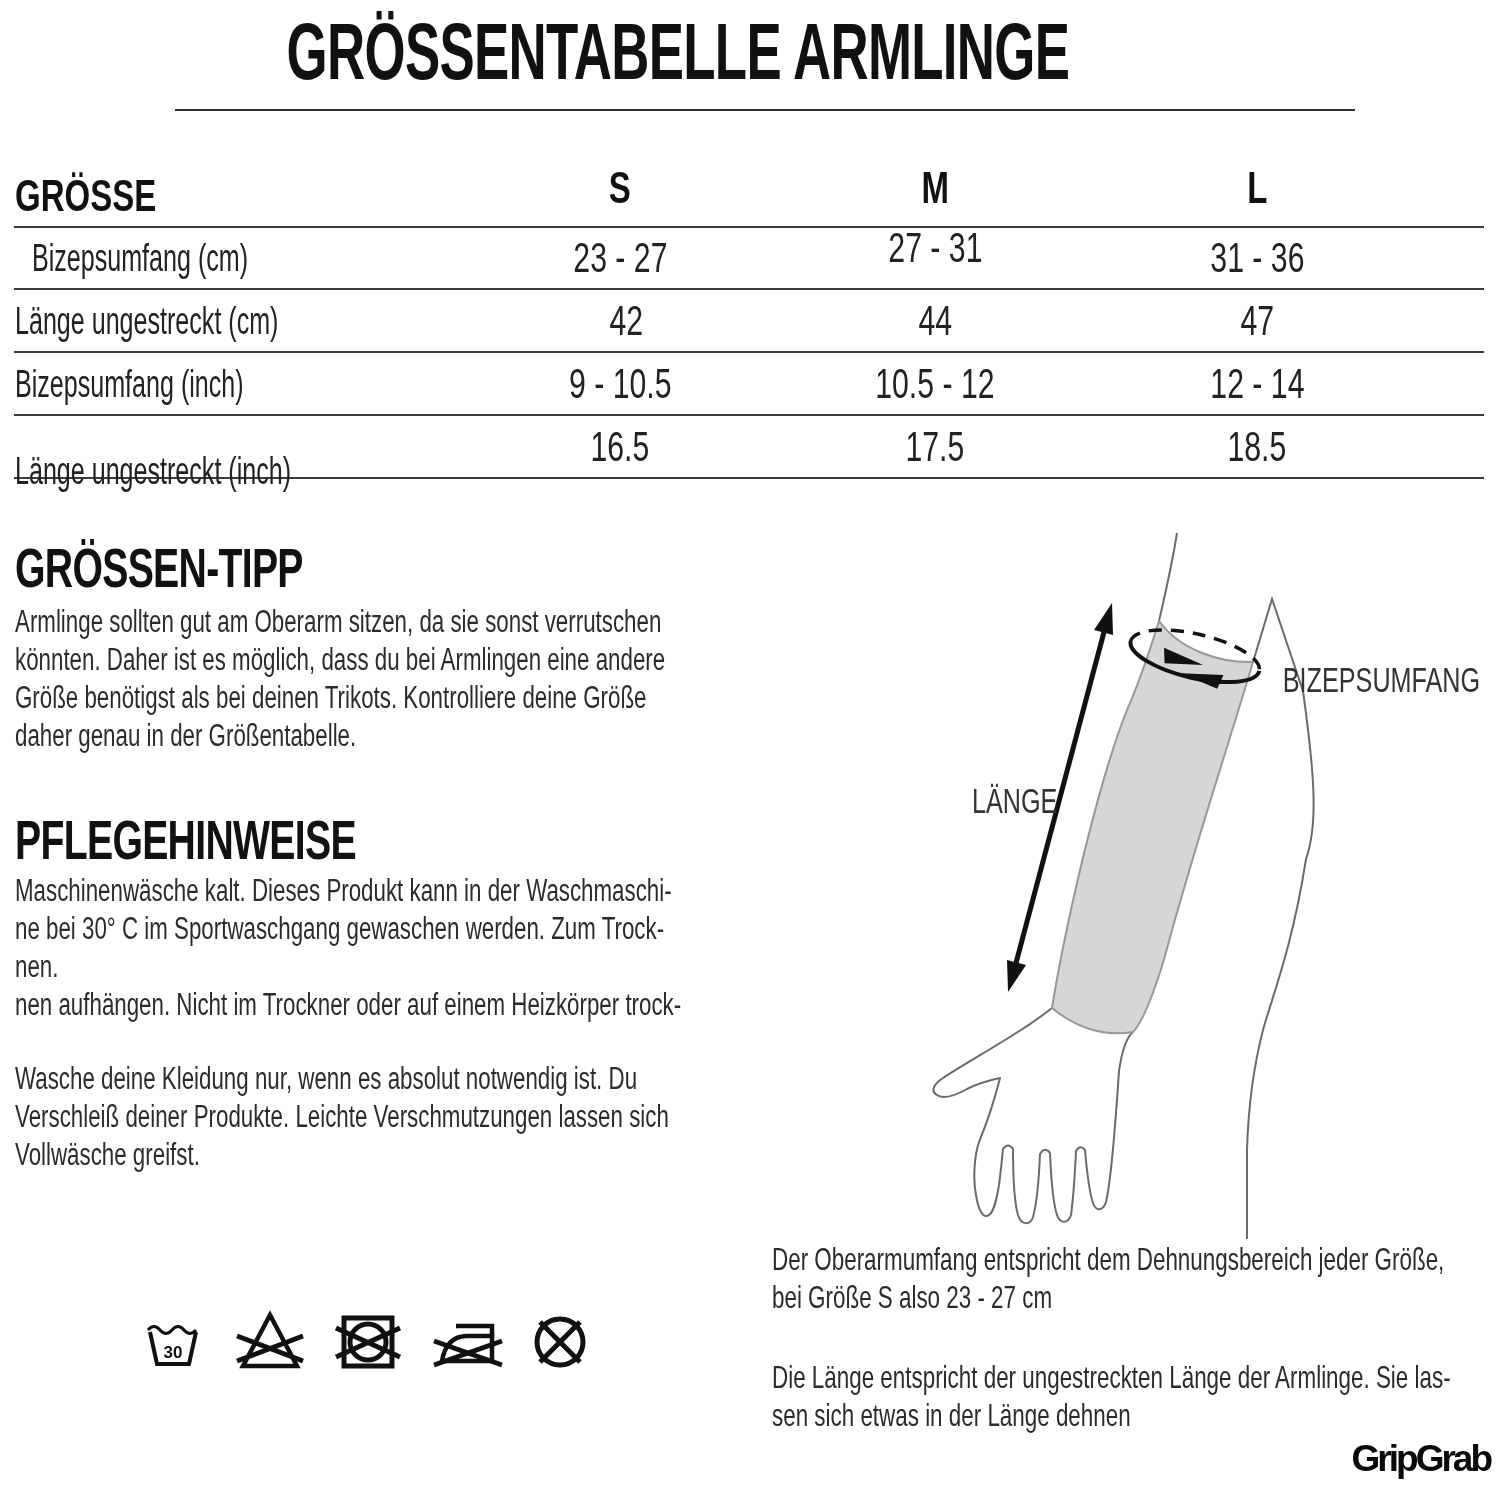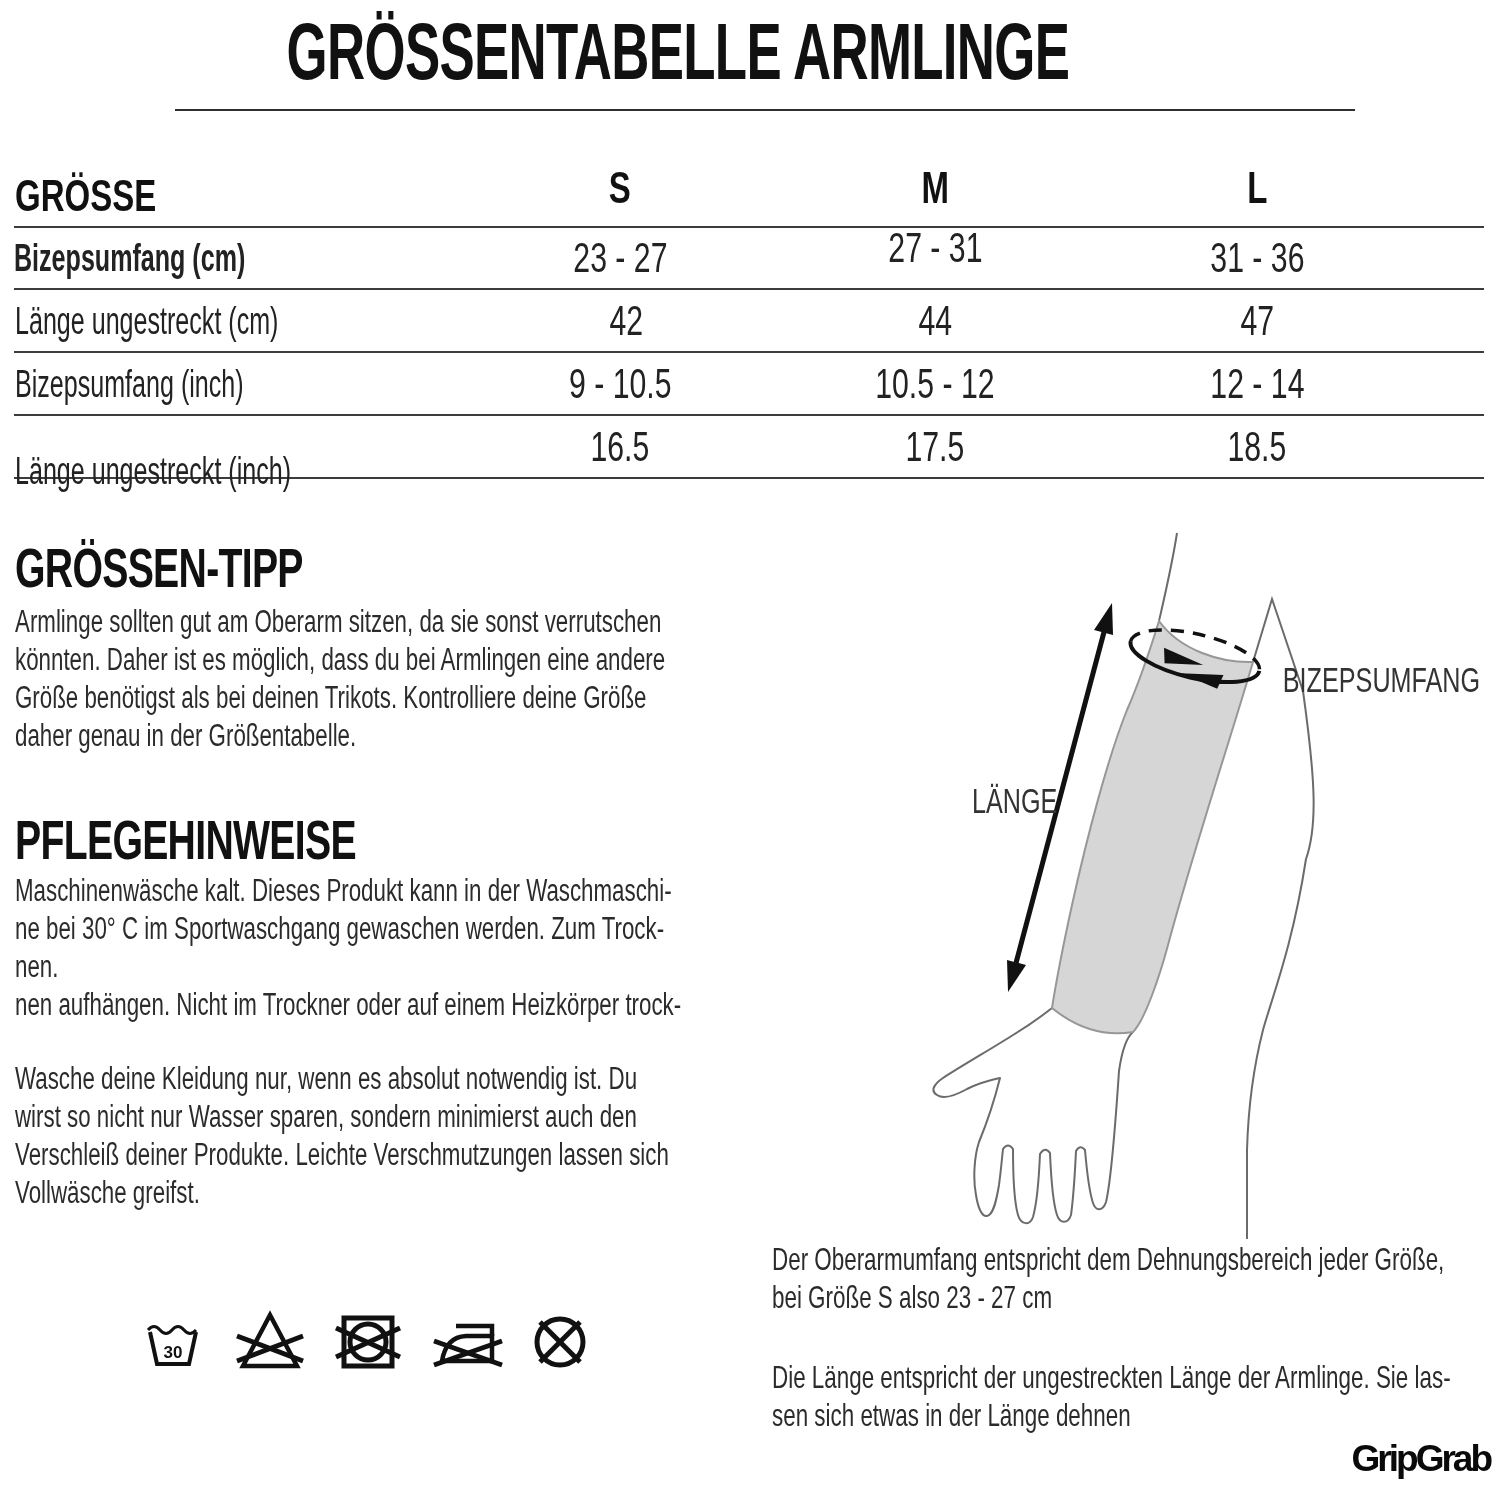--- a/index.html
+++ b/index.html
@@ -47,21 +47,21 @@
     <div class="cellbox" style="left:1147px;top:165px;height:45px;">
       <span class="h-col cx-c" style="transform:scaleX(0.75);">L</span>
     </div>
 
     <div class="hline" style="left:14px;top:226px;width:1470px;"></div>
     <div class="hline" style="left:14px;top:288px;width:1470px;"></div>
     <div class="hline" style="left:14px;top:351px;width:1470px;"></div>
     <div class="hline" style="left:14px;top:414px;width:1470px;"></div>
     <div class="hline" style="left:14px;top:477px;width:1470px;"></div>
 
-    <div class="abs rowlabel" style="left:14px;top:230px;font-weight:bold;">
+    <div class="abs rowlabel" style="left:32px;top:230px;">
       <span class="cx" style="transform:scaleX(0.66);">Bizepsumfang (cm)</span>
     </div>
     <div class="cellbox cellval" style="left:510px;top:230px;"><span class="cx-c" style="transform:scaleX(0.72);">23 - 27</span></div>
     <div class="cellbox cellval" style="left:825px;top:220px;"><span class="cx-c" style="transform:scaleX(0.72);">27 - 31</span></div>
     <div class="cellbox cellval" style="left:1147px;top:230px;"><span class="cx-c" style="transform:scaleX(0.72);">31 - 36</span></div>
 
     <div class="abs rowlabel" style="left:15px;top:293px;">
       <span class="cx" style="transform:scaleX(0.66);">Länge ungestreckt (cm)</span>
     </div>
     <div class="cellbox cellval" style="left:516px;top:293px;"><span class="cx-c" style="transform:scaleX(0.72);">42</span></div>
@@ -97,21 +97,20 @@
     <span class="h-big cx" style="transform:scaleX(0.7);">PFLEGEHINWEISE</span>
   </div>
   <div class="abs para" style="left:15px;top:872px;">
     <div class="ln"><span class="cx" style="transform:scaleX(0.72);">Maschinenwäsche kalt. Dieses Produkt kann in der Waschmaschi-</span></div>
     <div class="ln"><span class="cx" style="transform:scaleX(0.72);">ne bei 30° C im Sportwaschgang gewaschen werden. Zum Trock-</span></div>
     <div class="ln"><span class="cx" style="transform:scaleX(0.72);">nen.</span></div>
     <div class="ln"><span class="cx" style="transform:scaleX(0.72);">nen aufhängen. Nicht im Trockner oder auf einem Heizkörper trock-</span></div>
   </div>
   <div class="abs para" style="left:15px;top:1060px;">
     <div class="ln"><span class="cx" style="transform:scaleX(0.72);">Wasche deine Kleidung nur, wenn es absolut notwendig ist. Du</span></div>
-    <div class="ln"><span class="cx" style="transform:scaleX(0.72);">wirst so nicht nur Wasser sparen, sondern minimierst auch den</span></div>
     <div class="ln"><span class="cx" style="transform:scaleX(0.72);">Verschleiß deiner Produkte. Leichte Verschmutzungen lassen sich</span></div>
     <div class="ln"><span class="cx" style="transform:scaleX(0.72);">Vollwäsche greifst.</span></div>
   </div>
 
   <svg class="abs" style="left:140px;top:1300px;" width="470" height="80" viewBox="0 0 470 80">
 
     <g stroke="#111" fill="none" stroke-width="4">
       <path d="M8,30 q6,-7 12,0 q6,7 12,0 q6,-7 12,0 q6,7 12,0" stroke-width="3"></path>
       <path d="M10,32 L17,64 L49,64 L56,32"></path>
       <text x="33" y="58" text-anchor="middle" font-size="17" font-weight="bold" stroke="none" fill="#111">30</text>

